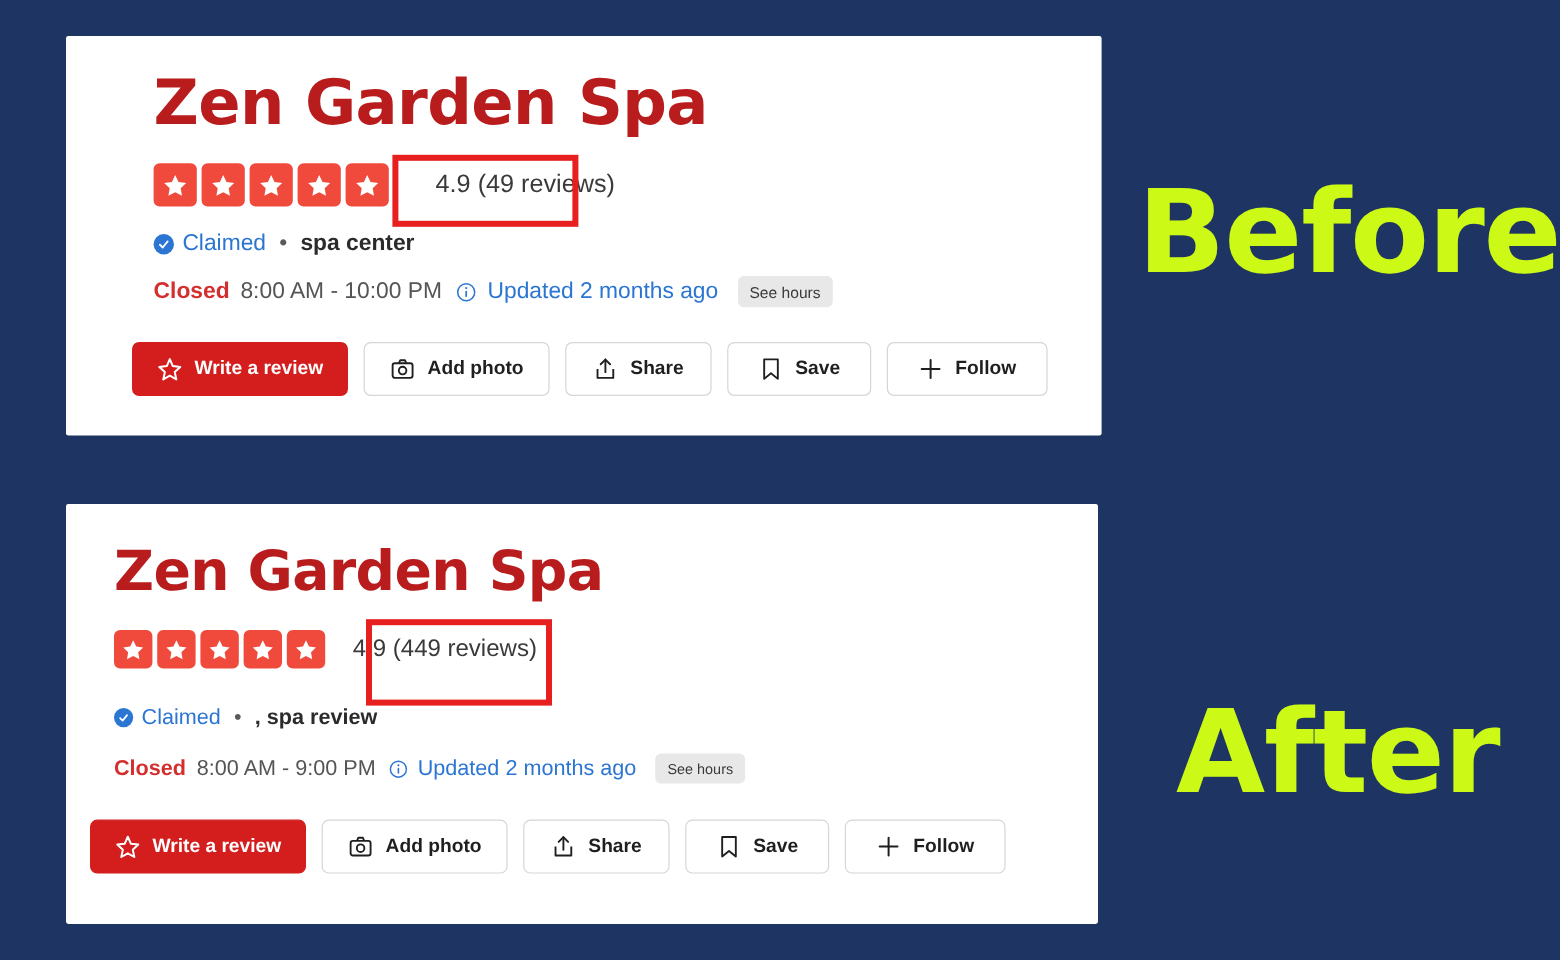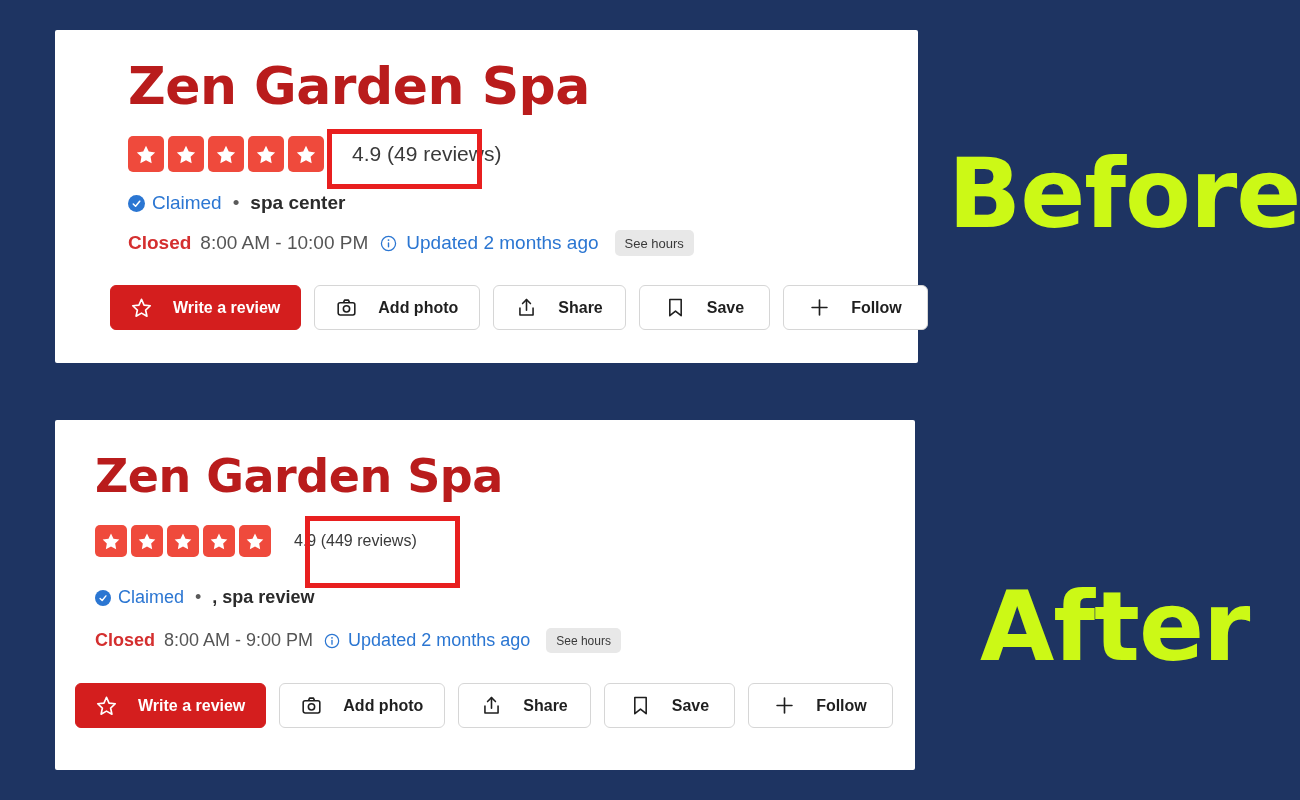--- a/index.html
+++ b/index.html
@@ -125,21 +125,20 @@
   .btn {
     display: flex;
     align-items: center;
     justify-content: center;
     border-radius: 6px;
     white-space: nowrap;
     background: #ffffff;
     border: 1px solid #d6d6d6;
     color: #1f1f1f;
     font-weight: bold;
-    gap: 11px;
   }
 
   .btn.primary {
     background: #d41e1e;
     border-color: #d41e1e;
     color: #ffffff;
   }
 
   .btn .bicon {
     display: inline-flex;
@@ -160,42 +159,42 @@
     white-space: nowrap;
   }
 
   #label-before { left: 948px; top: 146px; font-size: 96px; }
   #label-after  { left: 980px; top: 579px; font-size: 96px; }
 
   
   #card-before .biz-title   { position:absolute; left:73px;  top:30px;  font-size:52px; }
   #card-before .rating-row  { position:absolute; left:73px;  top:104px; height:40px; }
   #card-before .star-box    { width:36px; height:36px; margin-right:4px; }
-  #card-before .rating-text { font-size:21px; margin-left:24px; }
+  #card-before .rating-text { font-size:21px; margin-left:35px; }
   #card-before .annot-box   { left:272px; top:99px; width:155px; height:60px; }
   #card-before .claimed-row { position:absolute; left:73px;  top:162px; font-size:19px; }
   #card-before .check-badge { width:17px; height:17px; margin-right:7px; }
   #card-before .dot-sep     { margin:0 11px; font-size:19px; }
   #card-before .hours-row   { position:absolute; left:73px;  top:200px; font-size:19px; }
   #card-before .info-icon   { margin:0 9px 0 12px; }
   #card-before .see-hours   { margin-left:16px; height:26px; padding:0 10px; font-size:13px; }
   #card-before .actions     { position:absolute; left:55px;  top:255px; }
   #card-before .btn         { height:45px; font-size:16px; margin-right:13px; }
   #card-before .btn.primary { padding:0 20px; }
   #card-before .btn .bicon  { margin-right:10px; }
   #card-before .btn.b-photo { padding:0 21px; }
   #card-before .btn.b-share { padding:0 22px; }
   #card-before .btn.b-save  { padding:0 25px; }
   #card-before .btn.b-follow{ padding:0 25px; }
 
   
   #card-after .biz-title    { position:absolute; left:40px;  top:33px;  font-size:46px; }
   #card-after .rating-row   { position:absolute; left:40px;  top:103px; height:36px; }
   #card-after .star-box     { width:32px; height:32px; margin-right:4px; }
-  #card-after .rating-text  { font-size:16px; margin-left:19px; }
+  #card-after .rating-text  { font-size:20px; margin-left:19px; }
   #card-after .annot-box    { left:250px; top:96px; width:155px; height:72px; }
   #card-after .claimed-row  { position:absolute; left:40px;  top:167px; font-size:18px; }
   #card-after .check-badge  { width:16px; height:16px; margin-right:7px; }
   #card-after .dot-sep      { margin:0 11px; font-size:18px; }
   #card-after .hours-row    { position:absolute; left:40px;  top:208px; font-size:18px; }
   #card-after .info-icon    { margin:0 8px 0 11px; }
   #card-after .see-hours    { margin-left:16px; height:25px; padding:0 10px; font-size:12px; }
   #card-after .actions      { position:absolute; left:20px;  top:263px; }
   #card-after .btn          { height:45px; font-size:16px; margin-right:13px; }
   #card-after .btn.primary  { padding:0 20px; }

